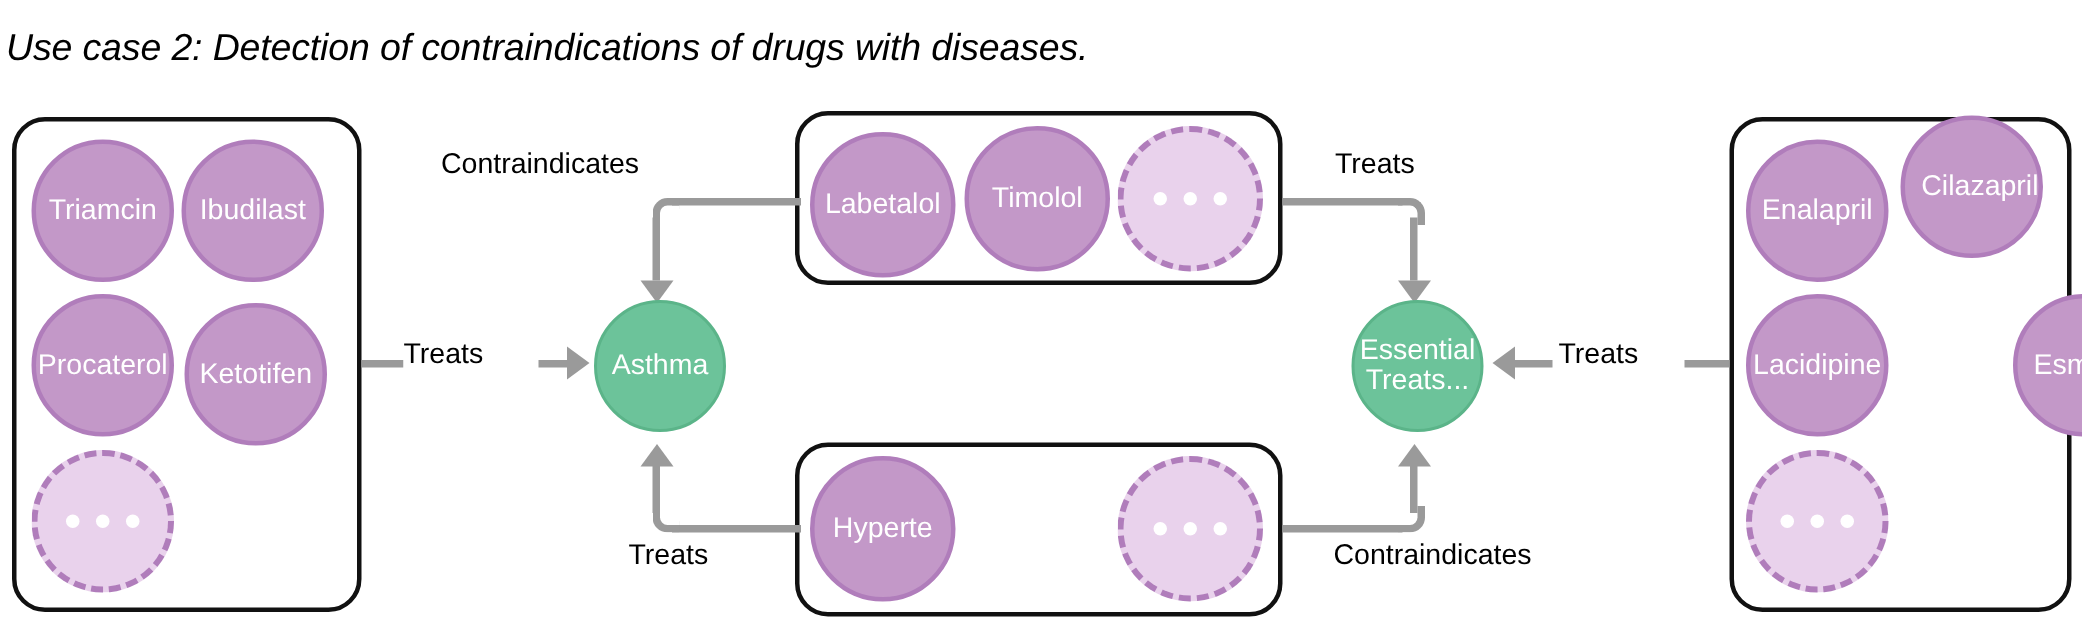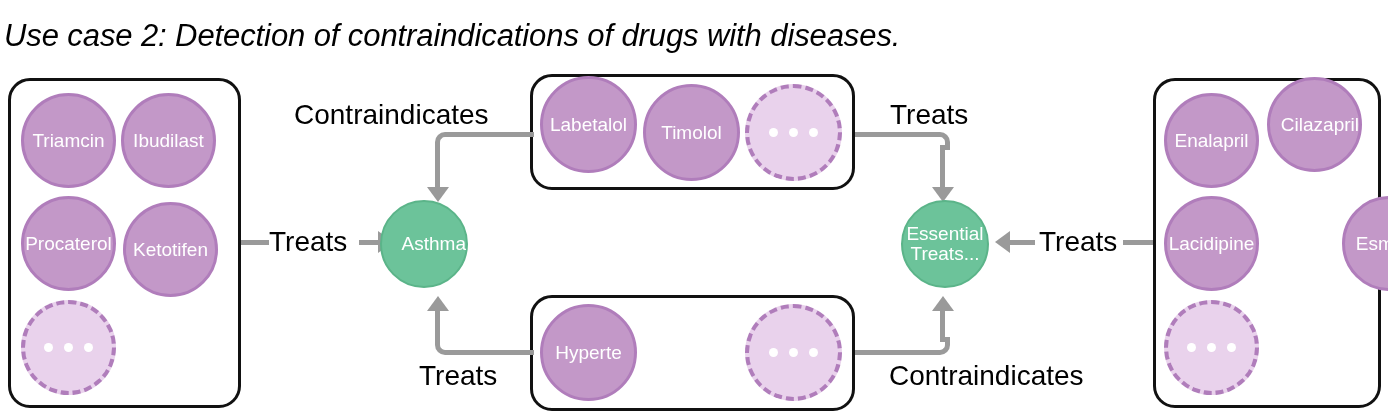--- a/index.html
+++ b/index.html
@@ -8,21 +8,21 @@
     background: #ffffff;
     font-family: "Liberation Sans", sans-serif;
     overflow: hidden;
   }
   #stage { position: relative; width: 1388px; height: 413px; }
 
   
   .caption {
     position: absolute;
     left: 4px; top: 18px;
-    font-size: 31px;
+    font-size: 25px;
     font-style: italic;
     color: #000;
     white-space: nowrap;
     letter-spacing: -0.1px;
   }
 
   
   .panel {
     position: absolute;
     border: 3px solid #111;
@@ -88,21 +88,21 @@
   .elbow.br { border-left: none; border-top: none; border-bottom-right-radius: 10px; }
 
   .arrow { position: absolute; width: 0; height: 0; z-index: 2; }
   .arrow.down  { border-left: 11px solid transparent; border-right: 11px solid transparent; border-top: 15px solid #9a9a9a; }
   .arrow.up    { border-left: 11px solid transparent; border-right: 11px solid transparent; border-bottom: 15px solid #9a9a9a; }
   .arrow.right { border-top: 11px solid transparent; border-bottom: 11px solid transparent; border-left: 15px solid #9a9a9a; }
   .arrow.left  { border-top: 11px solid transparent; border-bottom: 11px solid transparent; border-right: 15px solid #9a9a9a; }
 
   .edge-label {
     position: absolute;
-    font-size: 28px;
+    font-size: 19px;
     color: #000;
     white-space: nowrap;
     background: #fff;
     z-index: 3;
   }
 </style>
 </head>
 <body>
 
 <div id="stage">
@@ -129,27 +129,27 @@
         <i></i>
         <i></i>
       </span>
   </div>
 
   <div class="line h" style="left:241px; top:240px; width:28px;"></div>
   <div class="edge-label" style="left:269px; top:226px;">Treats</div>
   <div class="line h" style="left:359px; top:240px; width:23px;"></div>
   <div class="arrow right" style="left:378px; top:231px;"></div>
 
-  <div class="node disease" style="left:380px; top:200px; width:88px; height:88px;justify-content:flex-end;">
+  <div class="node disease" style="left:396px; top:200px; width:88px; height:88px;">
     <span>Asthma</span>
   </div>
 
   <div class="panel" style="left:530px; top:74px; width:325px; height:116px;"></div>
 
-  <div class="node drug" style="left:540px; top:76px; width:97px; height:97px;align-items:center;">
+  <div class="node drug" style="left:540px; top:88px; width:97px; height:97px;align-items:center;">
     <span>Labetalol</span>
   </div>
   <div class="node drug" style="left:643px; top:84px; width:97px; height:97px;">
     <span>Timolol</span>
   </div>
   <div class="node more" style="left:745px; top:84px; width:97px; height:97px;">
     <span class="dots">
         <i></i>
         <i></i>
         <i></i>

